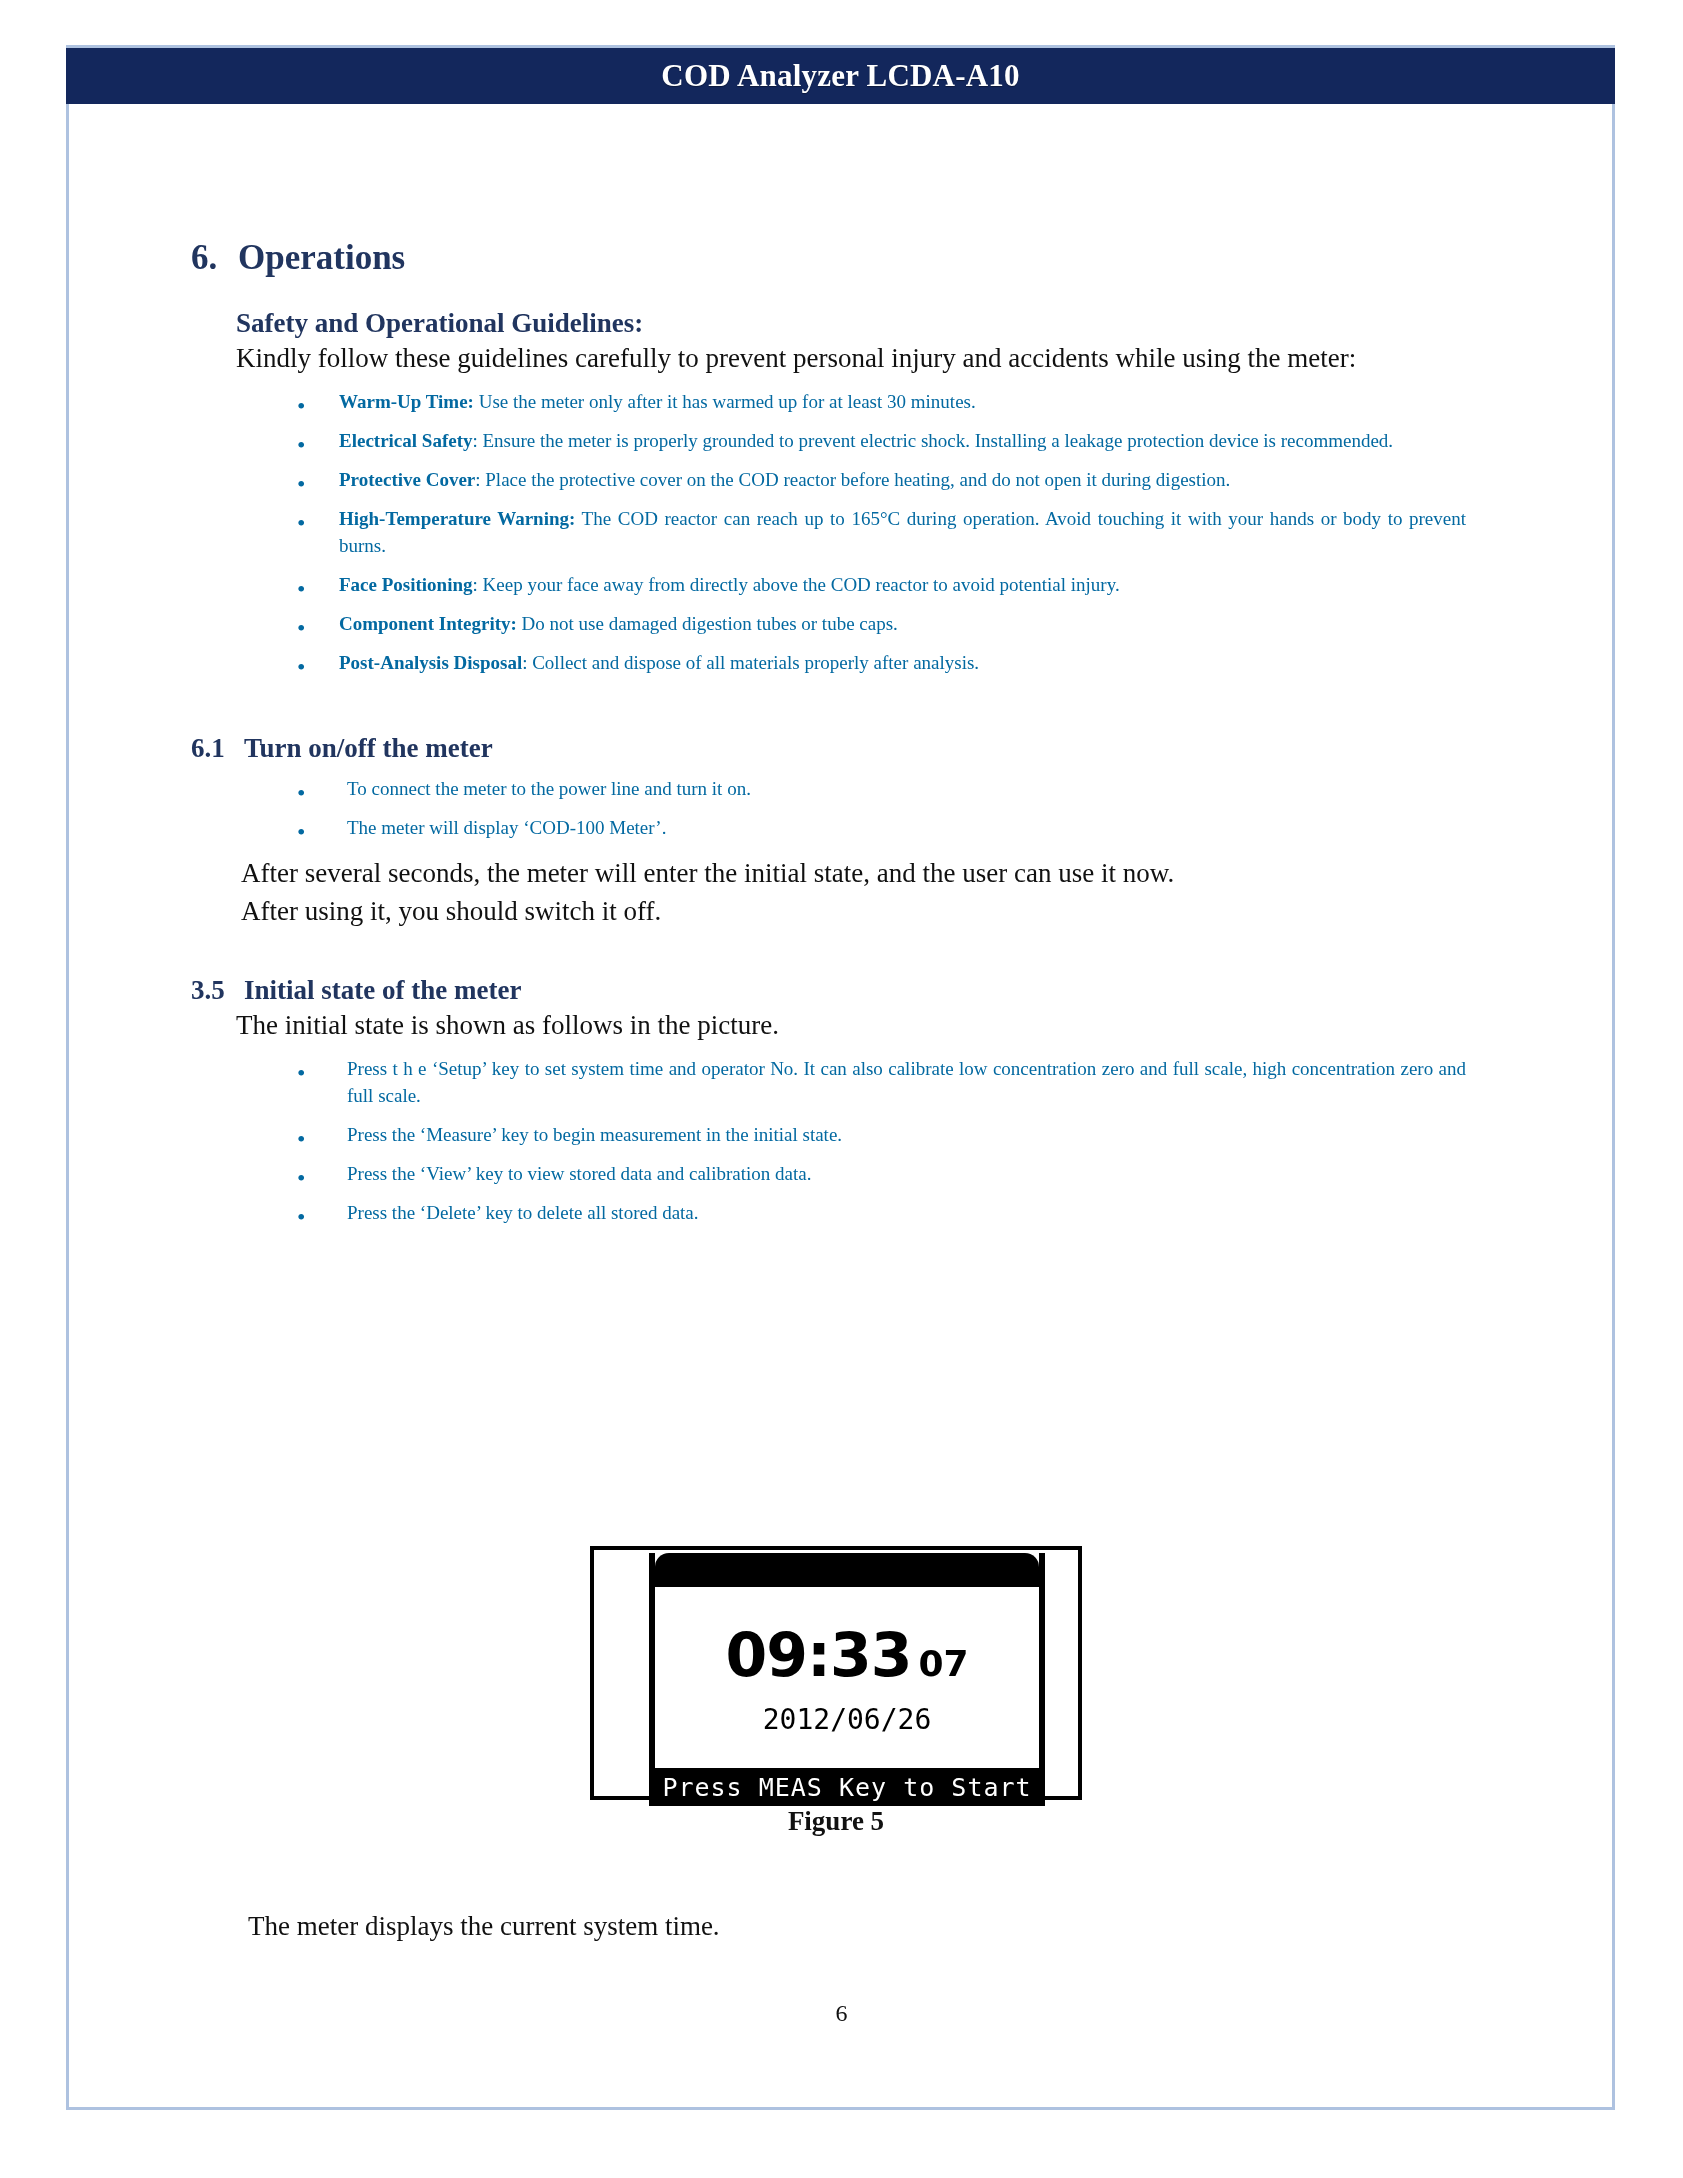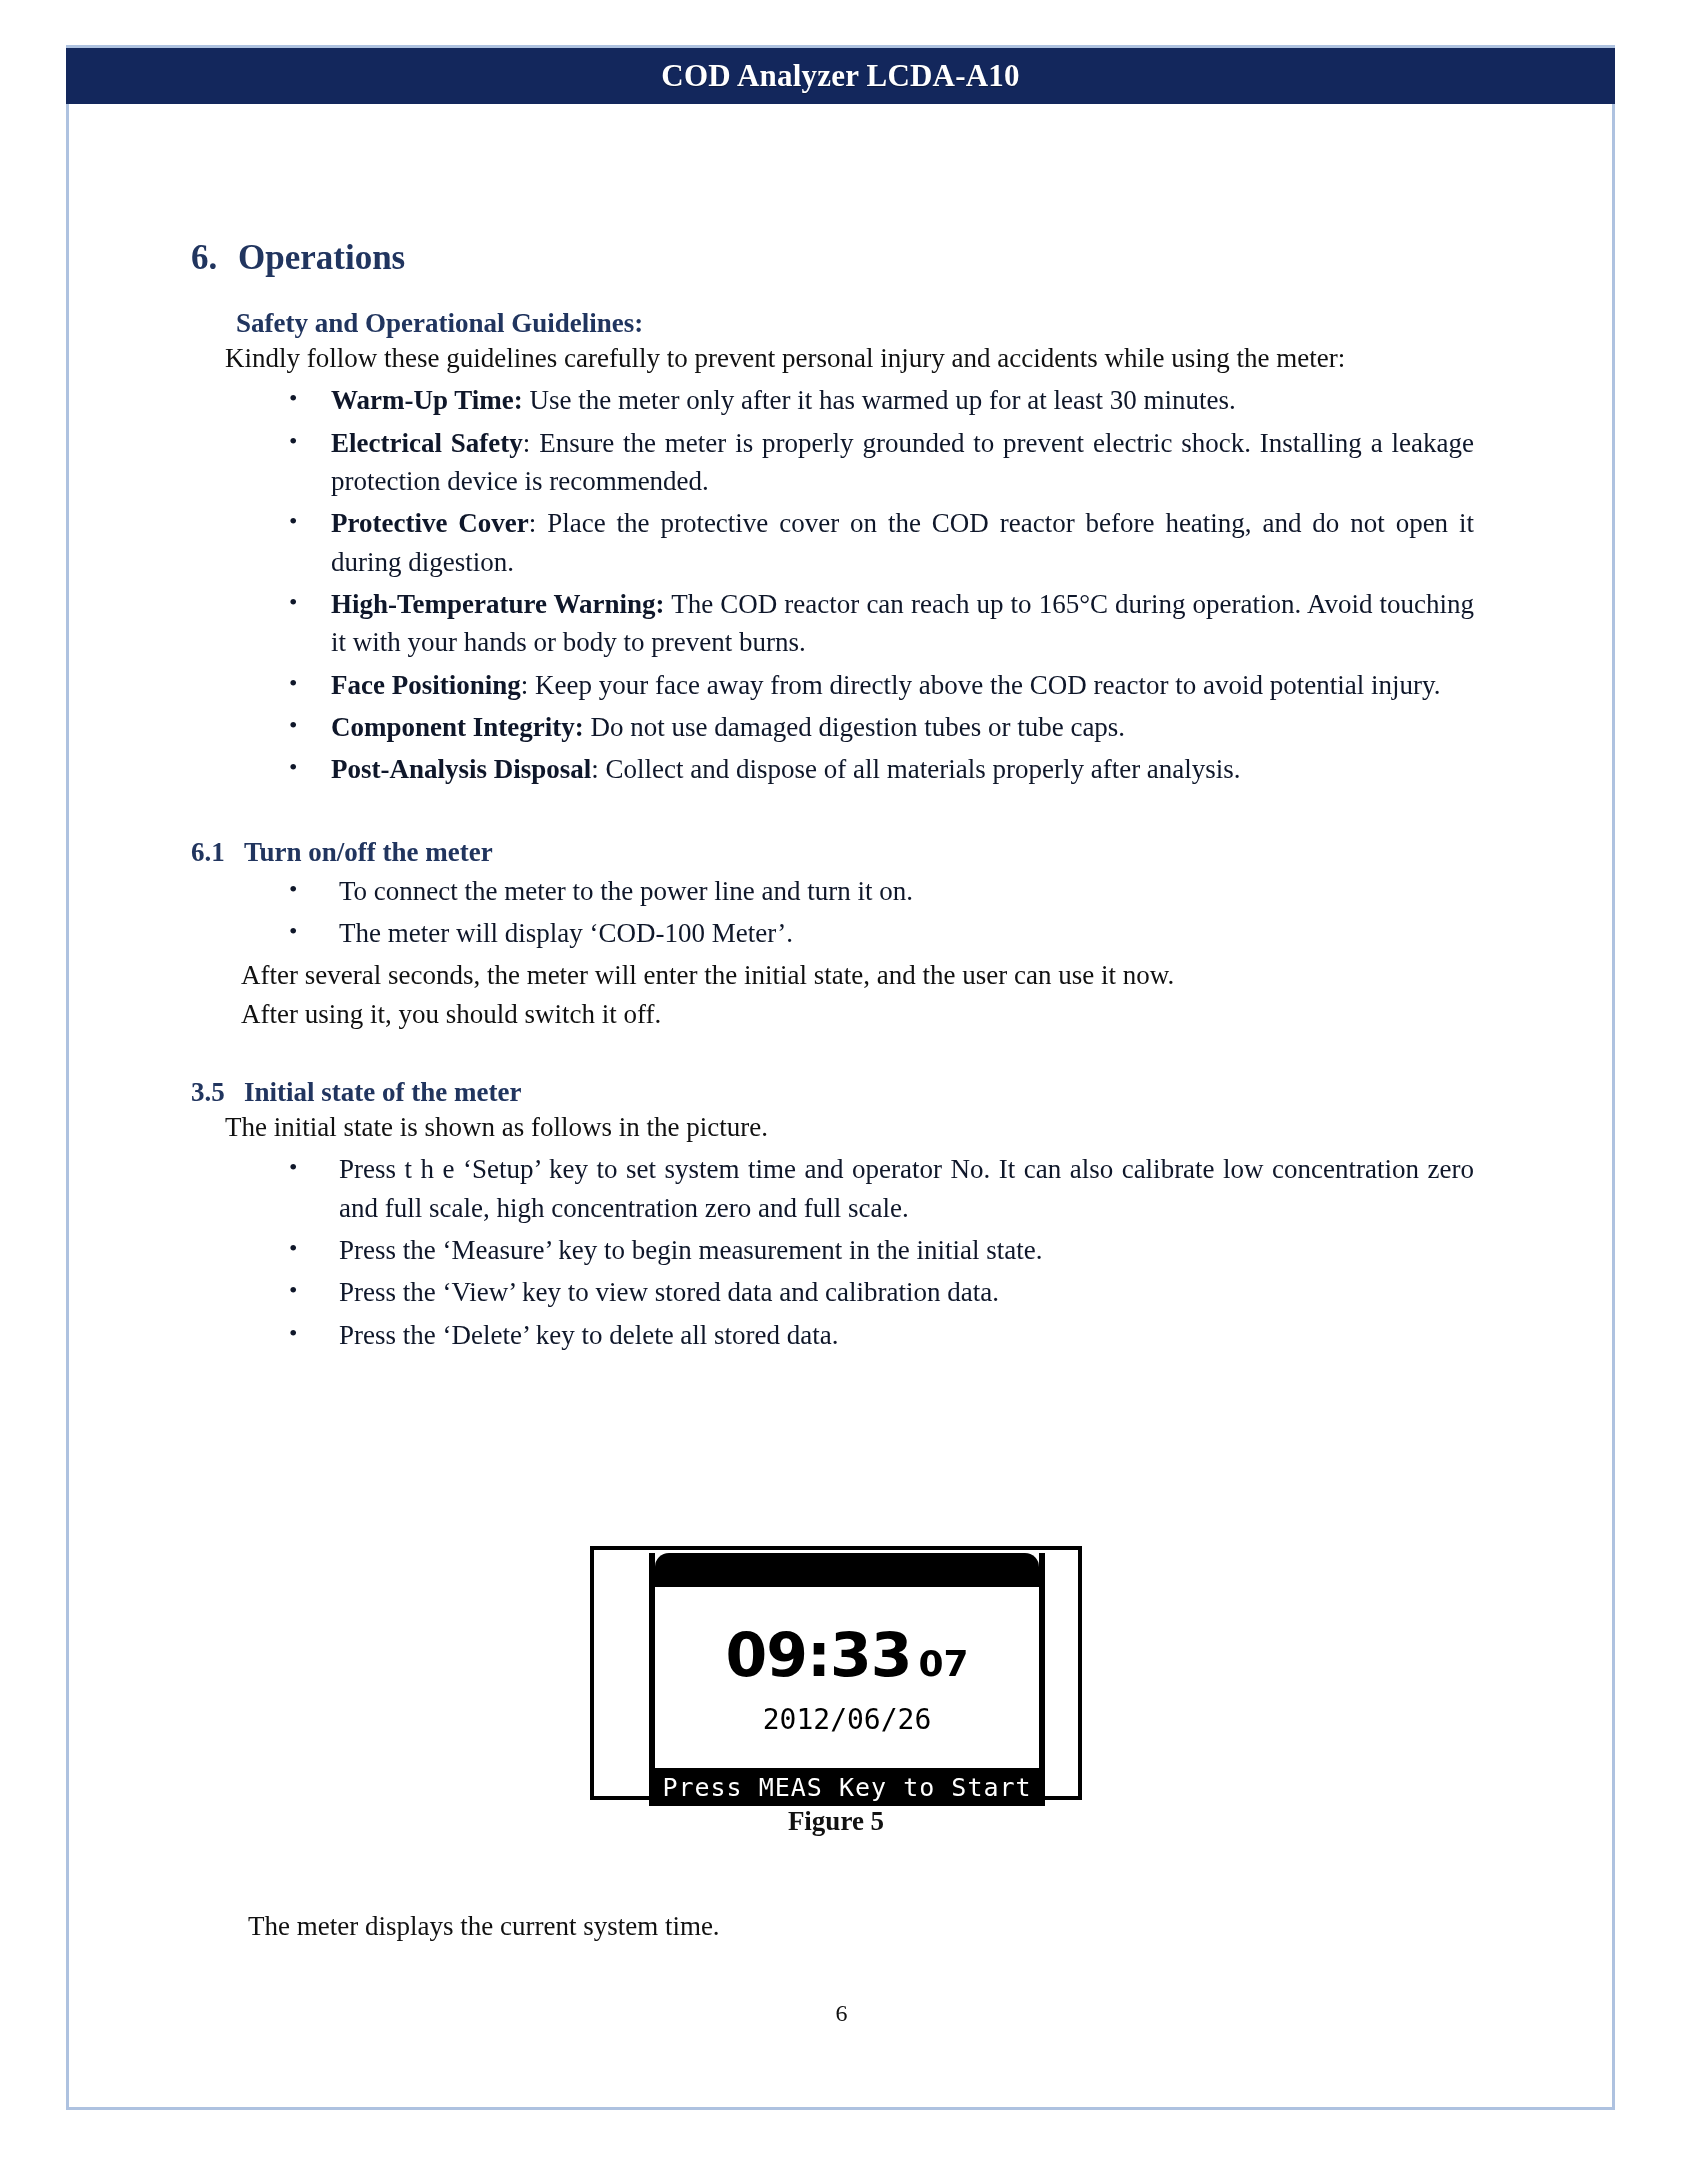--- a/index.html
+++ b/index.html
@@ -99,36 +99,36 @@
   }
 
   p.body-text {
     margin: 0;
     font-size: 27px;
     color: #111111;
     line-height: 1.42;
     text-align: justify;
     text-justify: inter-word;
   }
-  p.body-text.indent1 { margin-left: 34px; }
+  p.body-text.indent1 { margin-left: 45px; }
   p.body-text.indent2 { margin-left: 50px; }
 
   ul.bullets {
     list-style: none;
     margin: 0;
     padding: 0;
   }
   ul.bullets > li {
     position: relative;
-    font-size: 27px;
-    color: #0f172a;
+    font-size: 19px;
+    color: #0369a1;
     line-height: 1.42;
     text-align: justify;
     text-justify: inter-word;
-    margin: 4px;
+    margin: 12px;
   }
   ul.bullets > li::before {
     content: "\2022";
     position: absolute;
     font-size: 24px;
     line-height: 1.42;
   }
   
   ul.bullets.lvl-a { margin-left: 91px; }
   ul.bullets.lvl-a > li { padding-left: 45px; }

